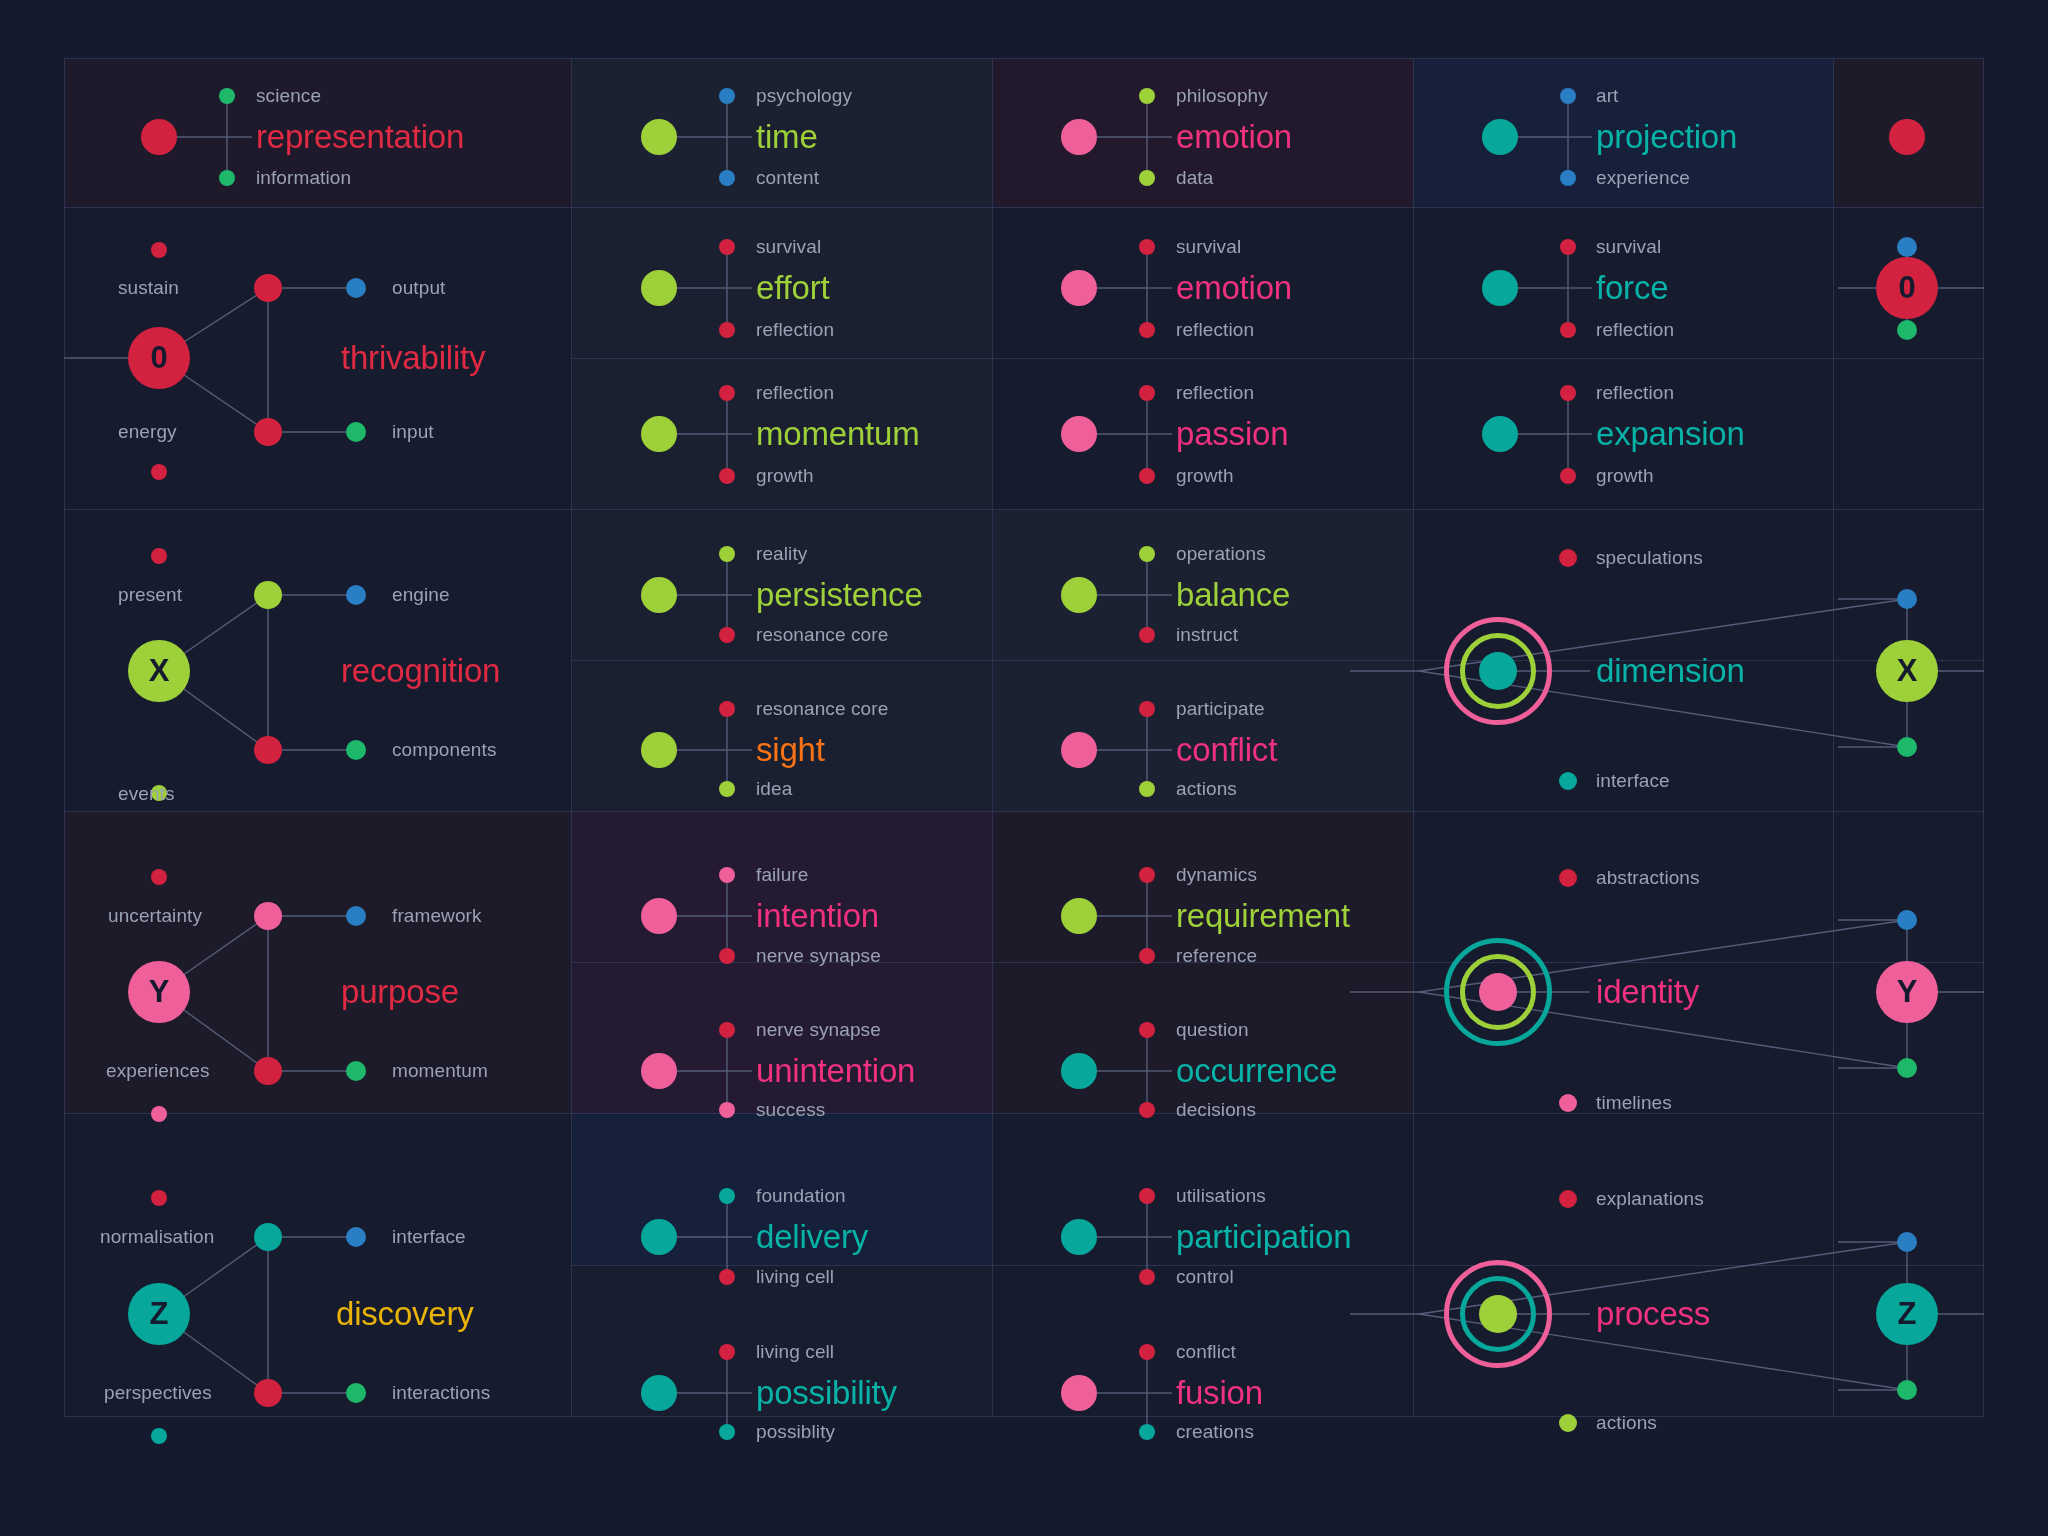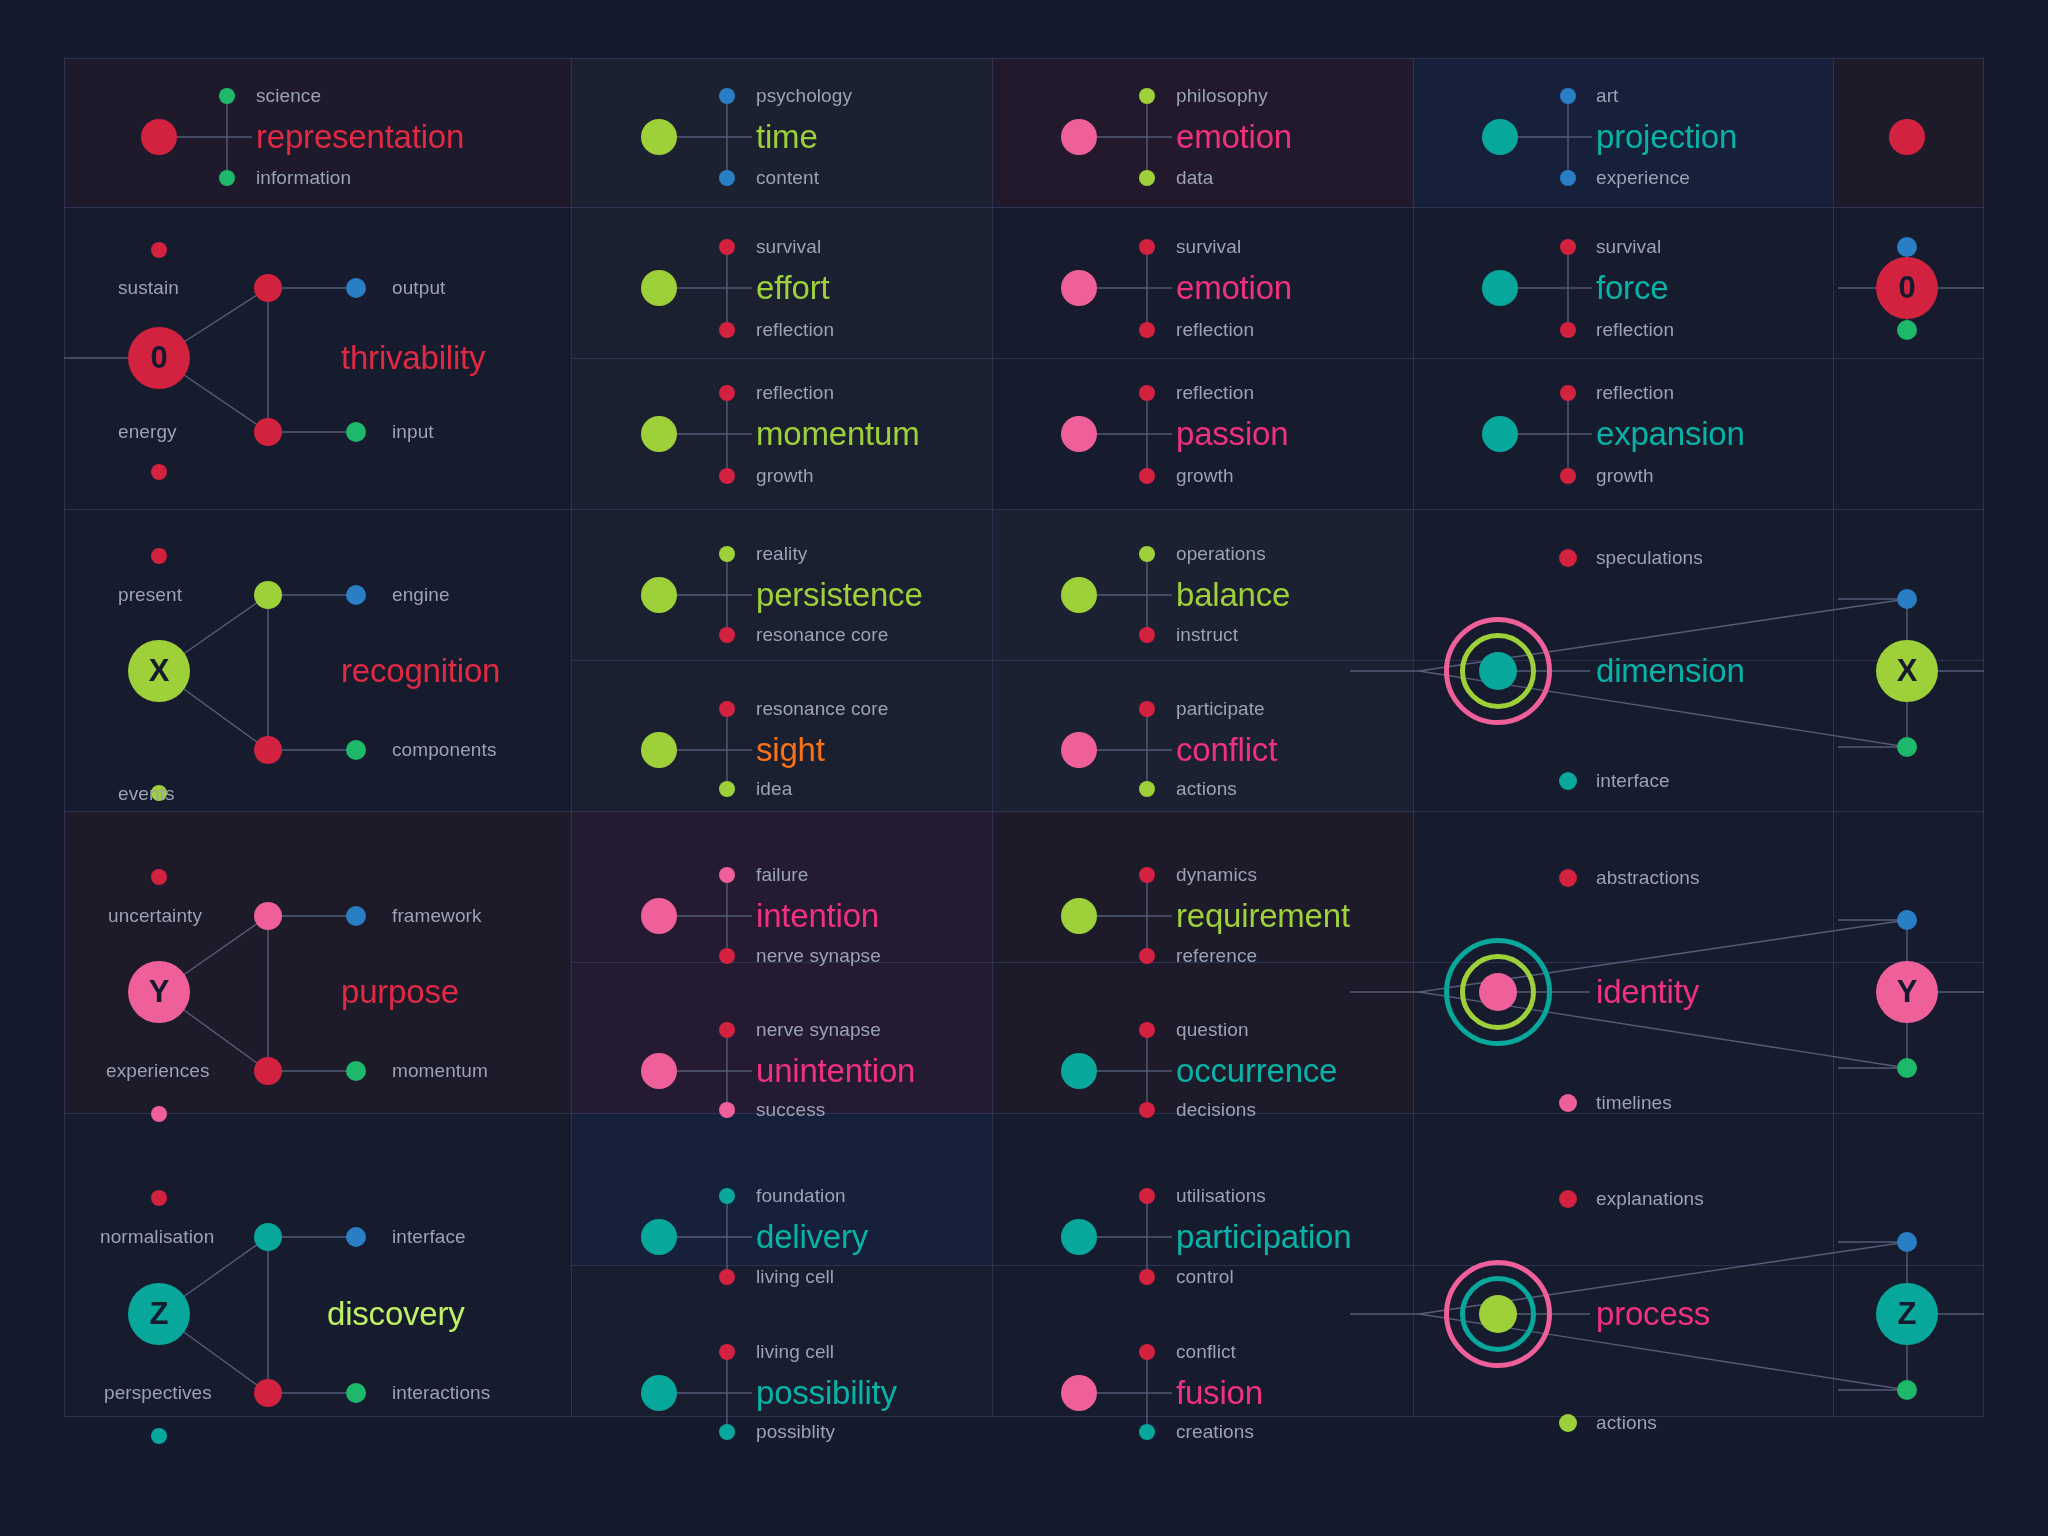--- a/index.html
+++ b/index.html
@@ -462,21 +462,21 @@
     <div class="dot" style="left:268px;top:1237px;width:28px;height:28px;background:#07a79c"></div>
     <div class="dot" style="left:268px;top:1393px;width:28px;height:28px;background:#d32140"></div>
     <div class="dot" style="left:356px;top:1237px;width:20px;height:20px;background:#2a7fc4"></div>
     <div class="dot" style="left:356px;top:1393px;width:20px;height:20px;background:#1db86a"></div>
     <div class="dot" style="left:159px;top:1198px;width:16px;height:16px;background:#d32140"></div>
     <div class="dot" style="left:159px;top:1436px;width:16px;height:16px;background:#07a79c"></div>
     <div class="lbl" style="left:100px;top:1237px">normalisation</div>
     <div class="lbl" style="left:104px;top:1393px">perspectives</div>
     <div class="lbl" style="left:392px;top:1237px">interface</div>
     <div class="lbl" style="left:392px;top:1393px">interactions</div>
-    <div class="main" style="left:327px;top:1314px;color:#bef264">discovery</div>
+    <div class="main" style="left:336px;top:1314px;color:#eab308">discovery</div>
   </div>
 
   <div>
     <div class="dot" style="left:659px;top:1237px;width:36px;height:36px;background:#07a79c"></div>
     <div class="dot" style="left:727px;top:1196px;width:16px;height:16px;background:#07a79c"></div>
     <div class="dot" style="left:727px;top:1277px;width:16px;height:16px;background:#d32140"></div>
     <div class="lbl" style="left:756px;top:1196px">foundation</div>
     <div class="lbl" style="left:756px;top:1277px">living cell</div>
     <div class="main" style="left:756px;top:1237px;color:#07b3a7">delivery</div>
   </div>

